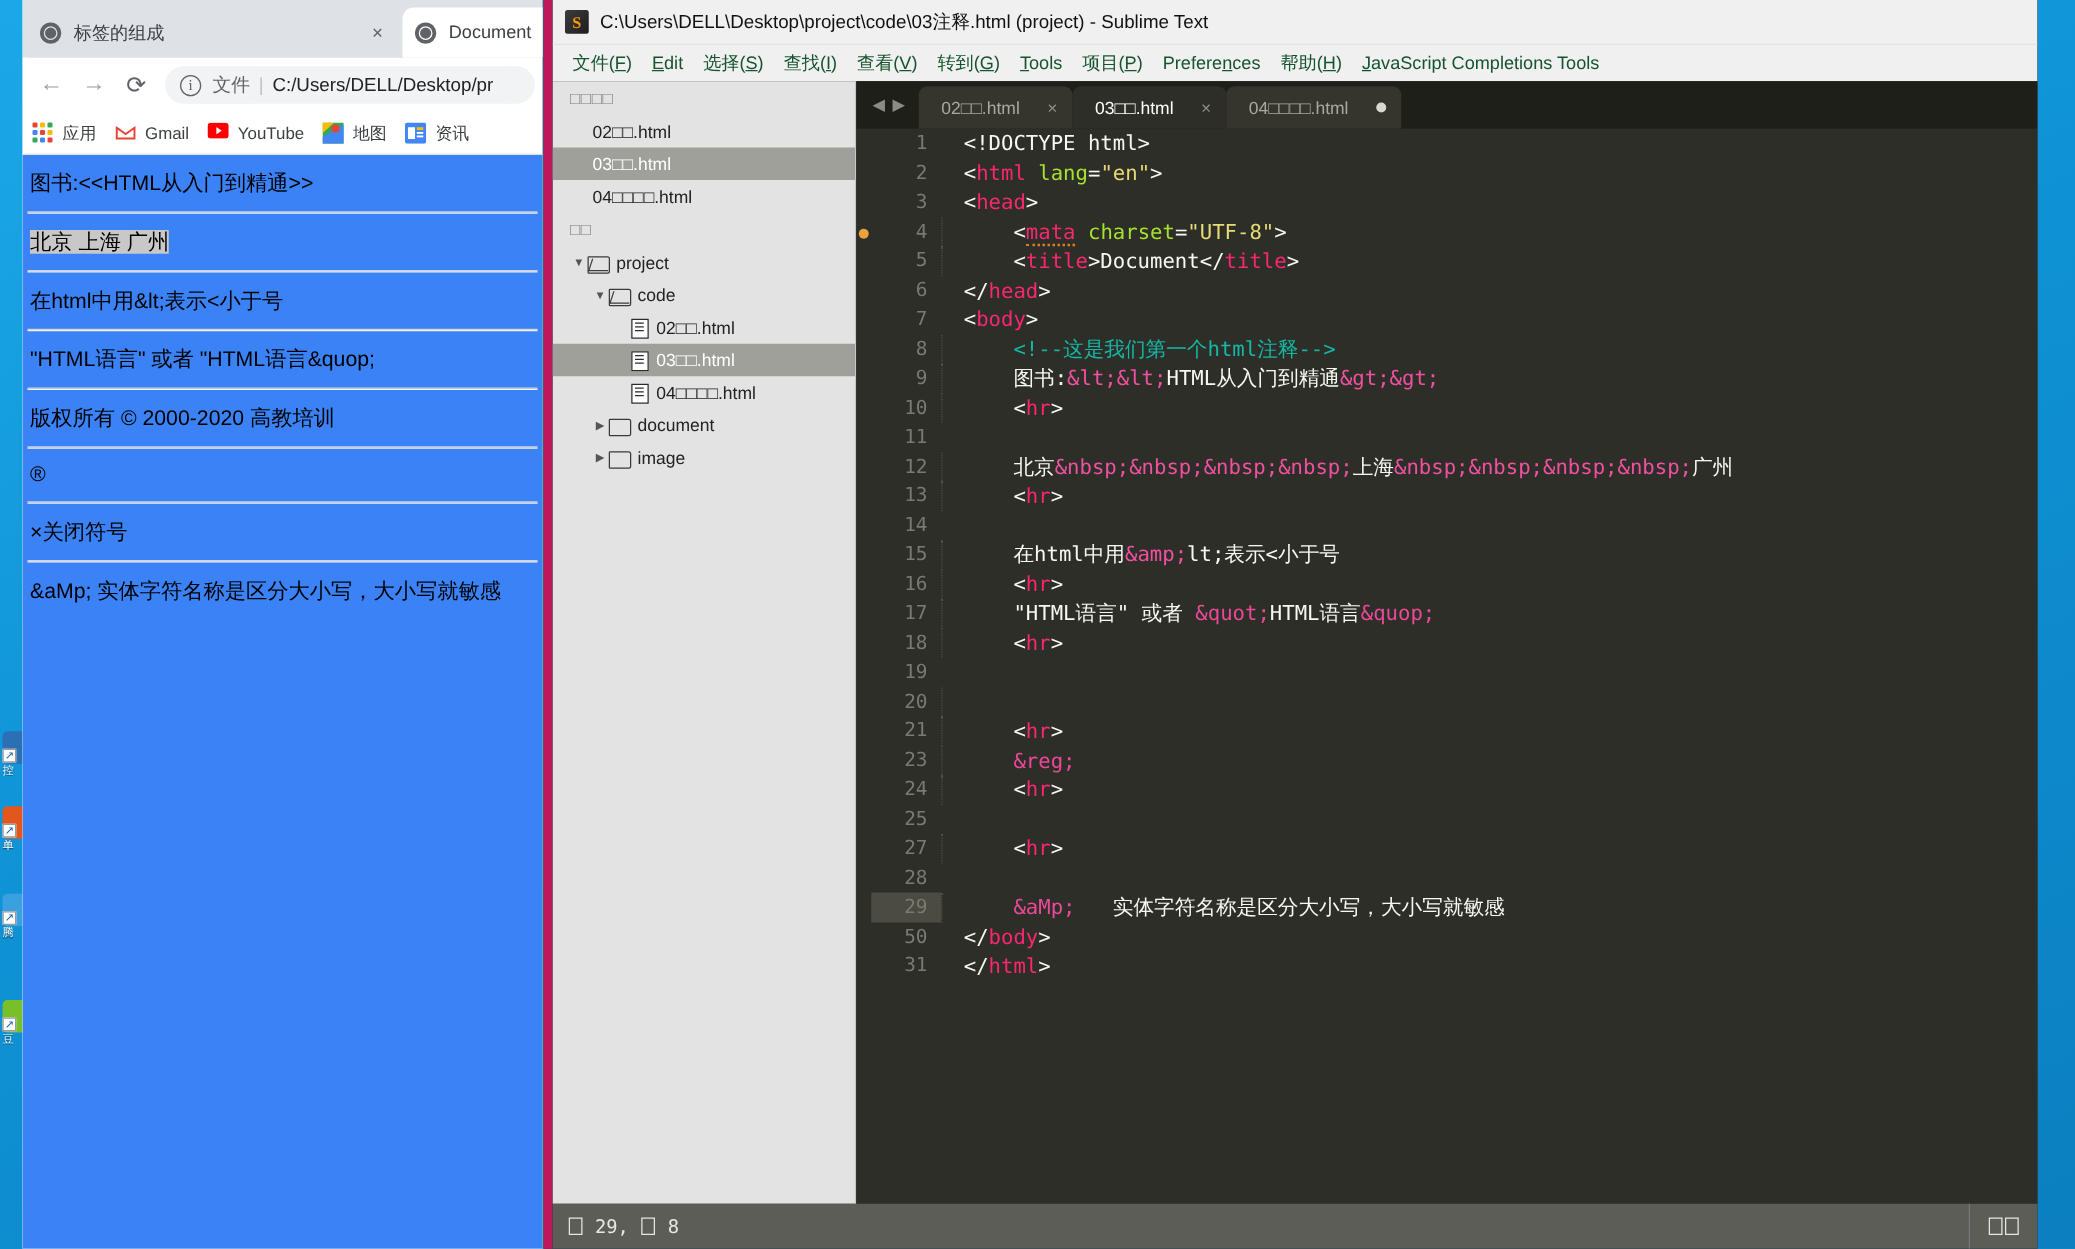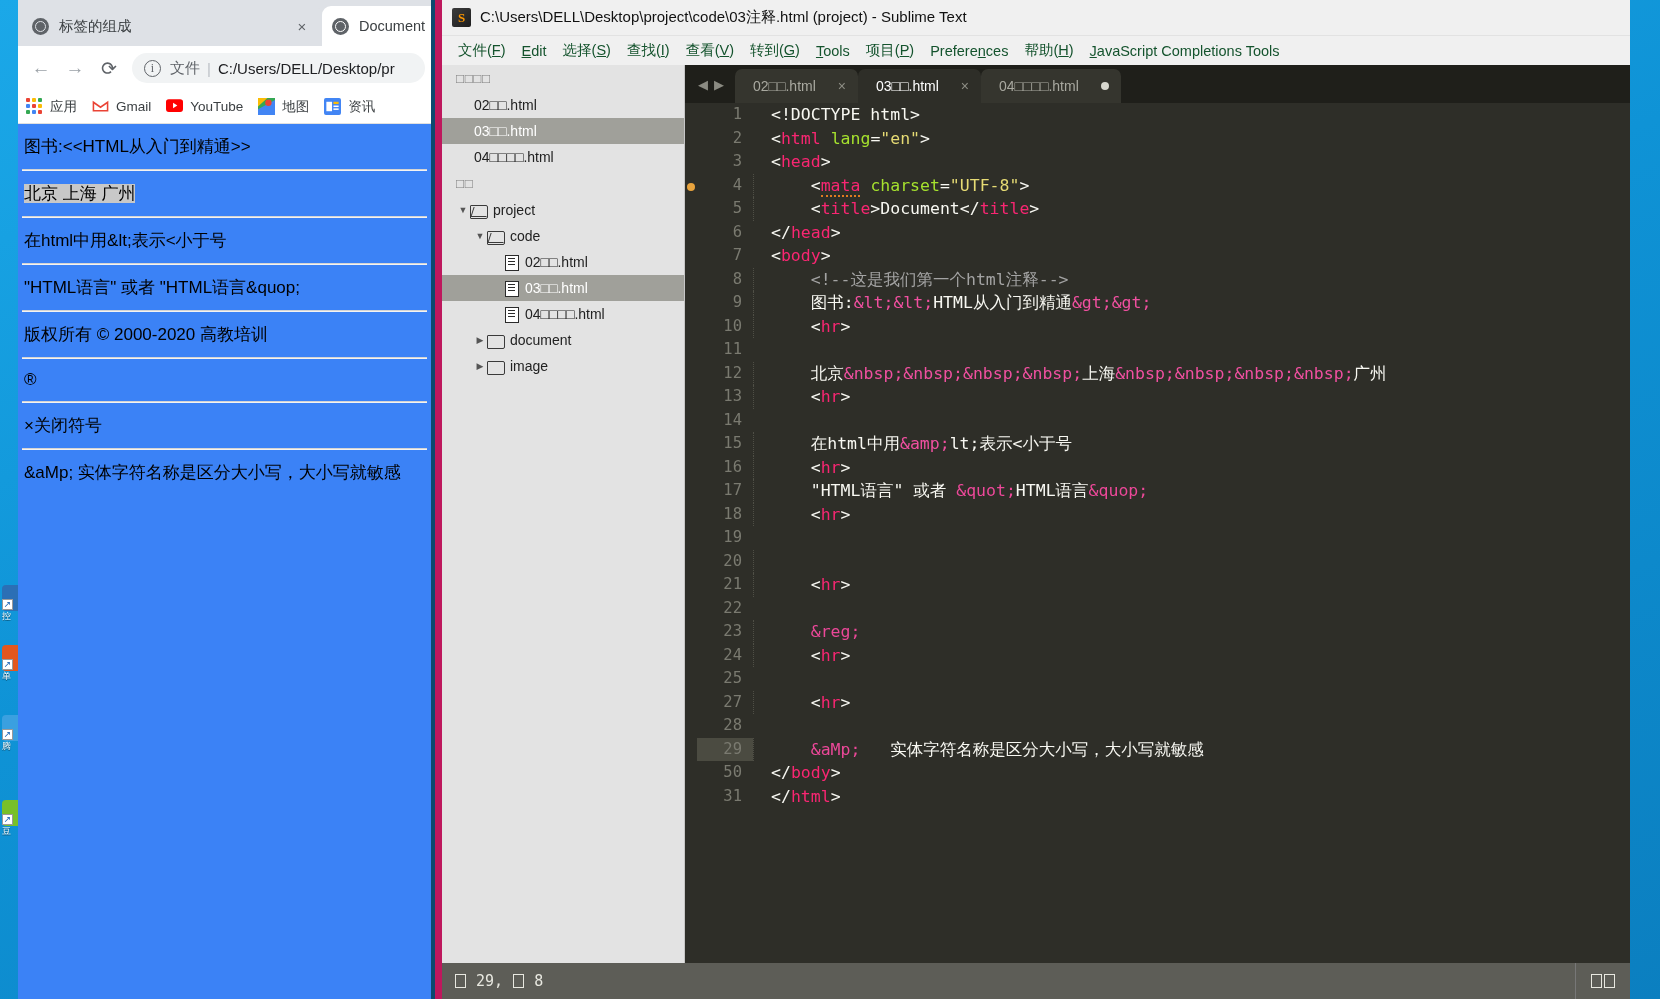--- a/index.html
+++ b/index.html
@@ -27,21 +27,21 @@
   .desk-shortcut {
     position: absolute; left: 2px; width: 11px; height: 11px;
     background: #fff; border: 1px solid #9a9a9a;
     font-size: 9px; line-height: 9px; color: #1b63b5; text-align: center;
   }
 
   
   #chrome-window {
     position: absolute; left: 18px; top: 0; width: 417px; height: 999px;
     background: #ffffff; overflow: hidden;
-    border-right: 4px solid #0c4a6e;
+    border-right: 1px solid #0c4a6e;
   }
   #chrome-tabstrip {
     height: 46px; background: #dee1e6; position: relative;
   }
   .chrome-tab {
     position: absolute; top: 6px; height: 40px;
     border-radius: 9px 9px 0 0;
     display: flex; align-items: center; padding: 0 10px;
     font-size: 14.5px; color: #3c4043;
   }
@@ -218,21 +218,21 @@
     display: inline-block; width: 8px; height: 8px; border-radius: 50%;
     background: #e8a33d;
   }
   .ruler { width: 10px; flex: 0 0 10px; border-left: 1px dotted #4f4f46; height: 23.5px; }
   .code-text { white-space: pre; padding-left: 8px; color: #f8f8f2; }
 
   .tk-tag   { color: #f92672; }
   .tk-attr  { color: #a6e22e; }
   .tk-str   { color: #e6db74; }
   .tk-txt   { color: #f8f8f2; }
-  .tk-cmt   { color: #a3a3a3; }
+  .tk-cmt   { color: #14b8a6; }
   .tk-ent   { color: #ec4899; }
   .tk-ent-pk{ color: #f050a0; }
   .misspell { border-bottom: 2px dotted #e07b20; }
 
   #st-statusbar {
     position: absolute; bottom: 0; left: 0; right: 0; height: 36px;
     background: #5d5d57; display: flex; align-items: center;
     color: #e8e8e0; font-family: "DejaVu Sans Mono", monospace; font-size: 15px;
   }
   #st-status-left { padding-left: 12px; flex: 1; }
@@ -583,26 +583,20 @@
             <span class="ruler" style="border-left-color: rgb(79, 79, 70);"></span>
           </div>
           <div class="code-row">
             <span class="bp"></span>
             <span class="gutter">21</span>
             <span class="ruler" style="border-left-color: rgb(79, 79, 70);"></span>
             <span class="code-text">    <span class="tk-txt">&lt;</span><span class="tk-tag">hr</span><span class="tk-txt">&gt;</span></span>
           </div>
           <div class="code-row">
             <span class="bp"></span>
-            <span class="gutter">22</span>
-            <span class="ruler" style="border-left-color: transparent;"></span>
-            <span class="code-text"></span>
-          </div>
-          <div class="code-row">
-            <span class="bp"></span>
             <span class="gutter">23</span>
             <span class="ruler" style="border-left-color: rgb(79, 79, 70);"></span>
             <span class="code-text">    <span class="tk-ent">&amp;reg;</span></span>
           </div>
           <div class="code-row">
             <span class="bp"></span>
             <span class="gutter">24</span>
             <span class="ruler" style="border-left-color: rgb(79, 79, 70);"></span>
             <span class="code-text">    <span class="tk-txt">&lt;</span><span class="tk-tag">hr</span><span class="tk-txt">&gt;</span></span>
           </div>

